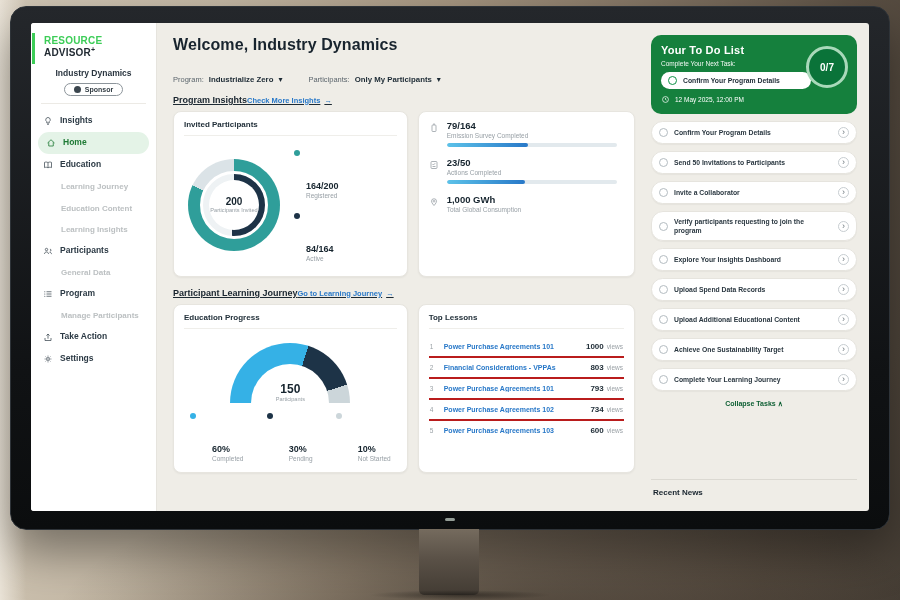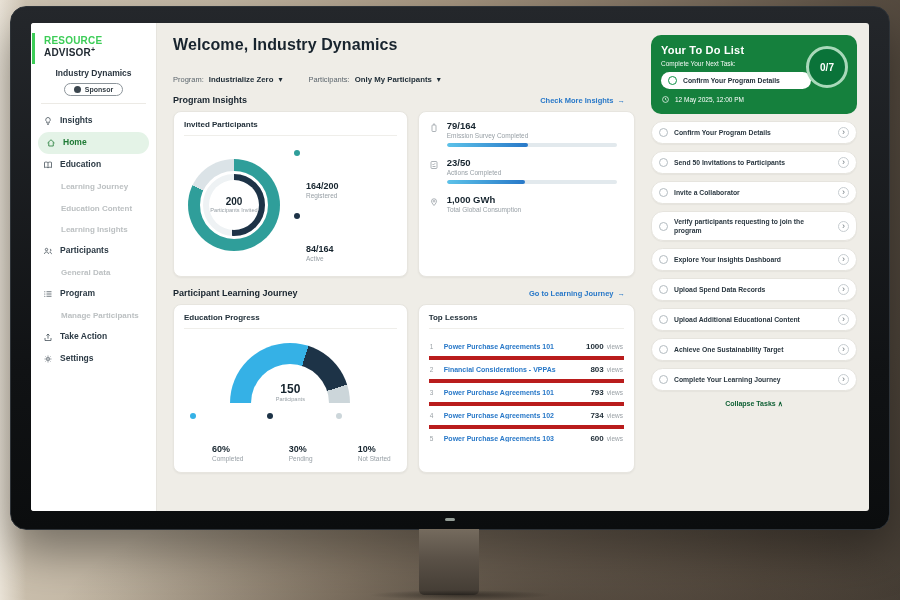--- a/index.html
+++ b/index.html
@@ -54,21 +54,21 @@
   .nav-item.sub { padding-left:30px; color:#bcc0c2; font-weight:600; font-size:8px; }
 
   
   .main { flex:1; min-width:0; padding:13px 12px 0 16px; }
   .welcome { font-size:16px; font-weight:800; color:#18242e; letter-spacing:.1px; }
   .filters { display:flex; gap:26px; margin-top:21px; align-items:center; }
   .filter { display:flex; align-items:center; gap:5px; font-size:7.5px; color:#5c666d; }
   .filter .val { font-weight:800; color:#1c2a34; font-size:7.8px; }
   .caret { font-size:8px; color:#1c2a34; }
 
-  .section-row { display:flex; justify-content:space-between; align-items:center; margin:11px 10px 6px 0; }
+  .section-row { display:flex; justify-content:flex-start; align-items:center; margin:11px 10px 6px 0;text-decoration:underline; }
   .section-title { font-size:9px; font-weight:800; color:#18242e; }
   .section-link { font-size:7.5px; font-weight:800; color:#2878c8; cursor:pointer; display:flex; gap:4px; align-items:center; }
 
   .grid { display:grid; grid-template-columns:1.08fr 1fr; gap:10px; }
   .card { background:#fff; border:1px solid #e7e5df; border-radius:8px; padding:8px 10px;
     box-shadow:0 1px 2px rgba(0,0,0,.05); }
   .card-title { font-size:8px; font-weight:800; color:#22303a; padding-bottom:6px; border-bottom:1px solid #efeeea; margin-bottom:8px; }
 
   
   .invited-body { display:flex; align-items:center; gap:14px; padding:4px 0 6px 4px; }
@@ -96,21 +96,21 @@
   .gauge-wrap { display:flex; justify-content:center; padding:6px 0 0; }
   .gauge { position:relative; width:120px; height:60px; overflow:hidden; }
   .gauge-arc { position:absolute; left:0; top:0; width:120px; height:120px; border-radius:50%; }
   .gauge-hole { position:absolute; left:21px; top:21px; width:78px; height:78px; border-radius:50%; background:#fff; }
   .gauge-center { position:absolute; left:0; right:0; bottom:0; text-align:center; }
   .gauge-center .donut-val { font-size:12px; }
   .gauge-legend { display:flex; justify-content:space-between; padding:8px 6px 2px; }
   .gl-item { display:flex; gap:16px; align-items:flex-start; }
 
   
-  .lesson-row { display:flex; align-items:center; gap:7px; padding:5px 1px; border-bottom:4px solid #b91c1c; }
+  .lesson-row { display:flex; align-items:center; gap:7px; padding:5px 1px; border-bottom:2px solid #b91c1c; }
   .lesson-row:last-child { border-bottom:none; }
   .rank { font-size:6.5px; color:#9aa1a6; width:7px; flex:none; }
   .lesson-link { font-size:7px; font-weight:700; color:#2878c8; text-decoration:underline; cursor:pointer; white-space:nowrap; overflow:hidden; text-overflow:ellipsis; }
   .views { margin-left:auto; flex:none; display:flex; align-items:baseline; gap:3px; }
   .views b { font-size:8px; font-weight:800; color:#1c2a34; }
   .views-suf { font-size:6.5px; color:#9aa1a6; }
 
   
   .todo-panel { width:222px; flex:none; padding:12px 12px 8px 4px; display:flex; flex-direction:column; }
   .todo-card { position:relative; background:#15803d; border-radius:10px; padding:9px 10px 10px; color:#fff; }
@@ -520,20 +520,23 @@
           <span class="task-chev">
               <span>›</span>
             </span>
         </div>
 
         <div class="collapse">
           <span>Collapse Tasks</span>
           <span>∧</span>
         </div>
 
+        <div class="recent-news">
+          <span>Recent News</span>
+        </div>
       </aside>
 
     </div>
     <div class="led"></div>
   </div>
   <div class="stand"></div>
   <div class="stand-shadow"></div>
 </div>
 
 </body></html>

